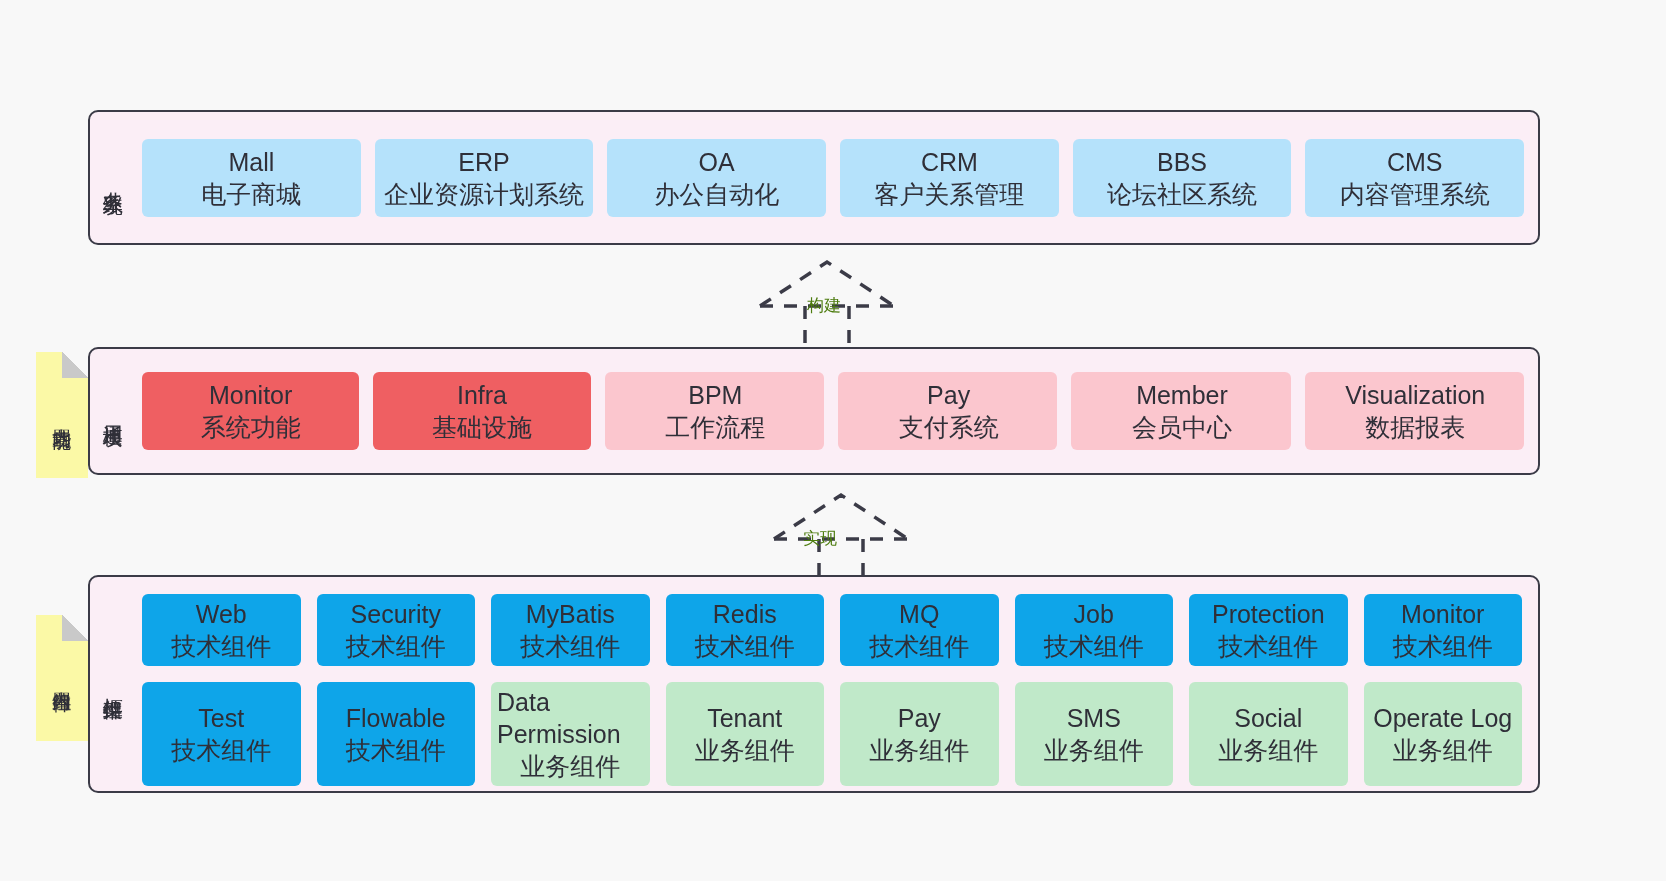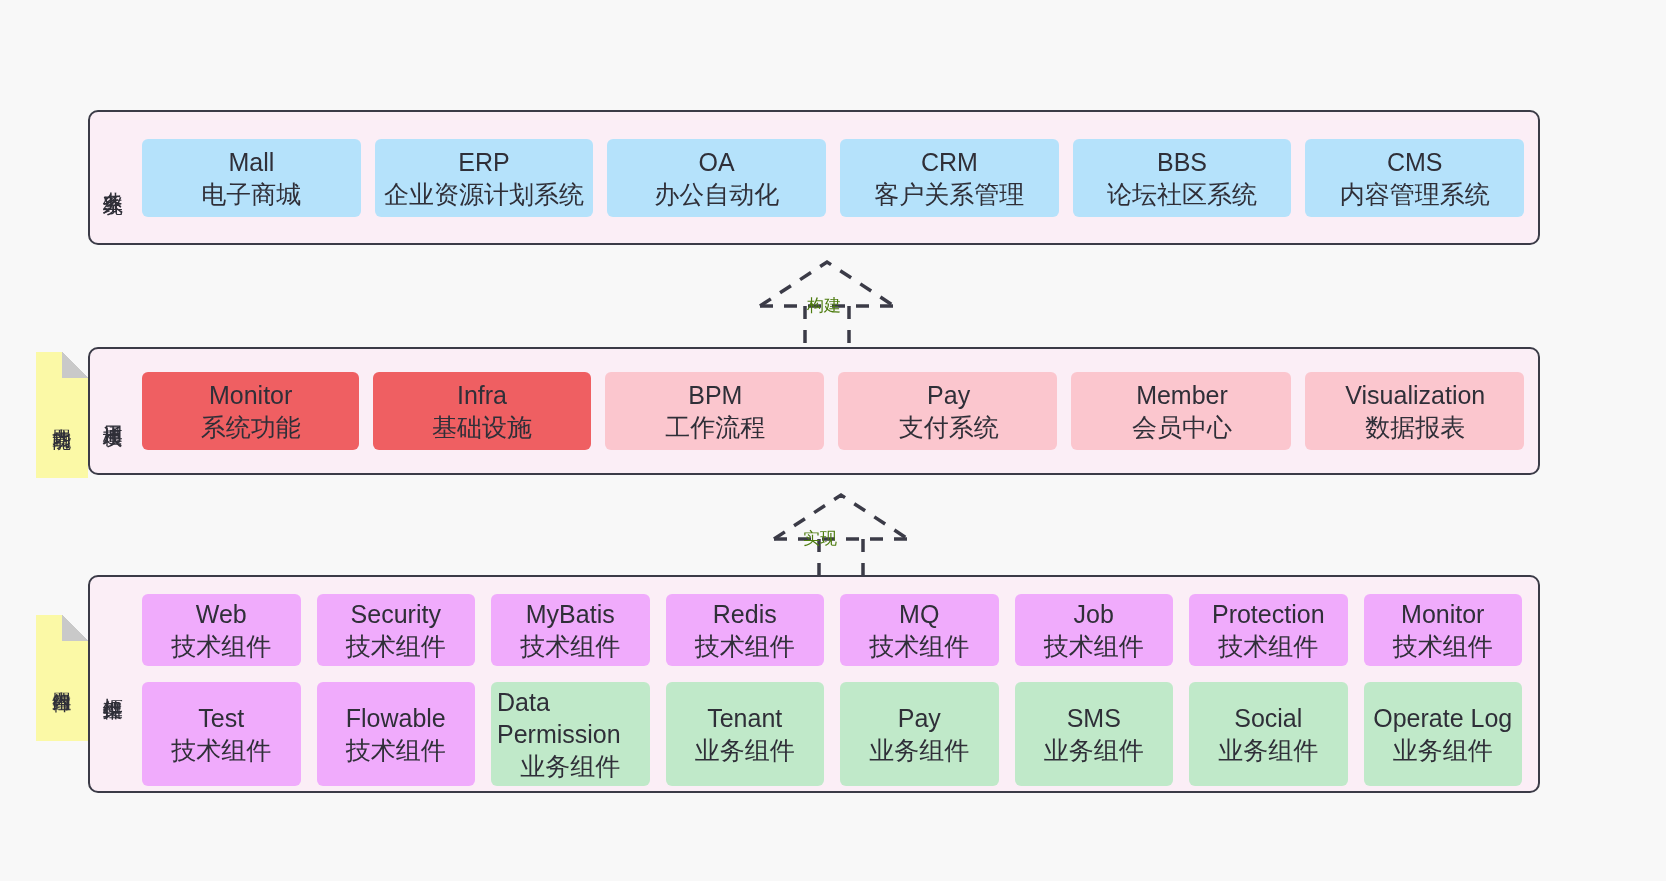--- a/index.html
+++ b/index.html
@@ -85,21 +85,21 @@
   .node .n-sub { display: block; }
 
   .row-node {
     flex: 1 1 0;
     height: 78px;
   }
 
   .blue   { background: #b5e2fb; }
   .red    { background: #ef5f62; }
   .pink   { background: #fbc6ce; padding-left: 8px; }
-  .green  { background: #f0abfc; }
+  .green  { background: #0ea5e9; }
   .lgreen { background: #c0e9c9; }
 
   
   .sticky {
     position: absolute;
     box-sizing: border-box;
     background: #fbf9a6;
     font-size: 19px;
     line-height: 1.14;
     letter-spacing: 1px;

